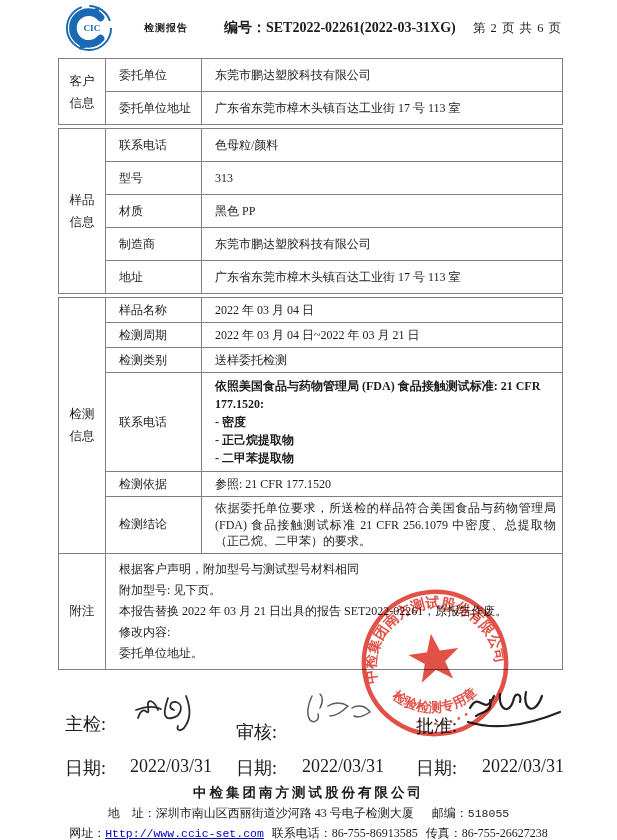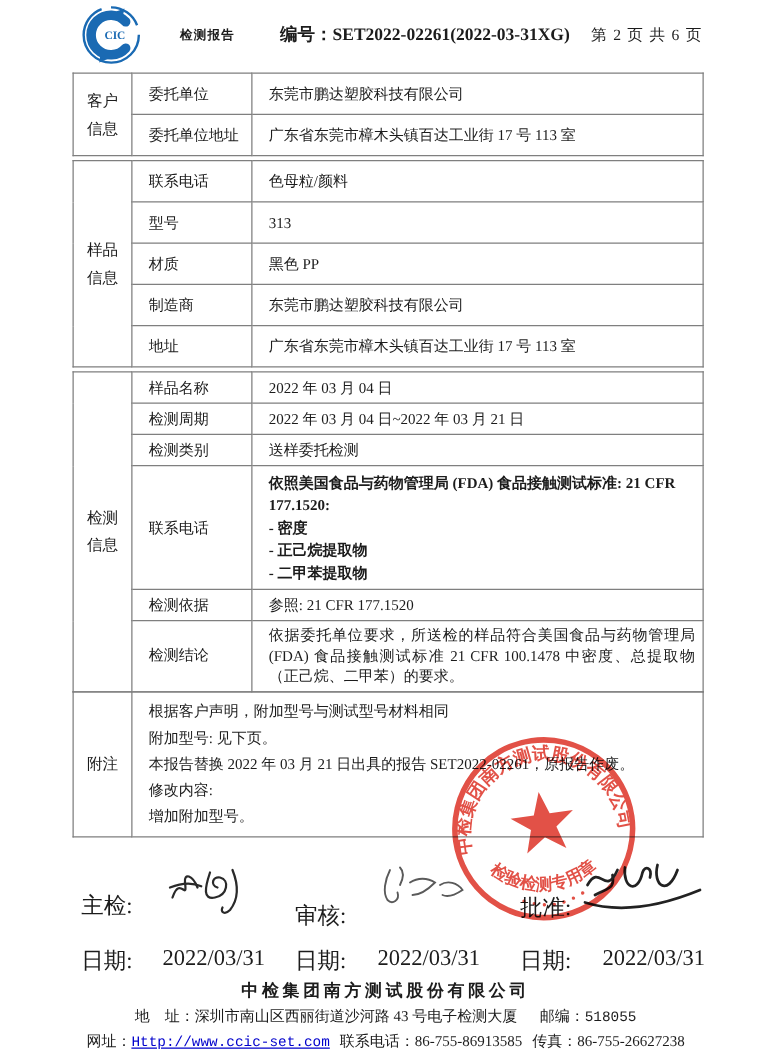--- a/index.html
+++ b/index.html
@@ -161,39 +161,39 @@
           <div class="line18">- 正己烷提取物</div>
           <div class="line18">- 二甲苯提取物</div>
         </td>
       </tr>
       <tr>
         <td class="simple">检测依据</td>
         <td class="simple">参照: 21 CFR 177.1520</td>
       </tr>
       <tr>
         <td>检测结论</td>
-        <td class="concl">依据委托单位要求，所送检的样品符合美国食品与药物管理局 (FDA) 食品接触测试标准 21 CFR 100.1478 中密度、总提取物（正己烷、二甲苯）的要求。</td>
+        <td class="concl">依据委托单位要求，所送检的样品符合美国食品与药物管理局 (FDA) 食品接触测试标准 21 CFR 256.1079 中密度、总提取物（正己烷、二甲苯）的要求。</td>
       </tr>
     </tbody>
       </table>
 
     <table class="tbl attached">
       <colgroup>
           <col style="width:47px">
           <col style="width:457px">
         </colgroup>
       <tbody>
           <tr>
         <td class="sec-label">附注</td>
         <td class="notes-cell">
           <div class="line21">根据客户声明，附加型号与测试型号材料相同</div>
           <div class="line21">附加型号: 见下页。</div>
           <div class="line21">本报告替换 2022 年 03 月 21 日出具的报告 SET2022-02261，原报告作废。</div>
           <div class="line21">修改内容:</div>
-          <div class="line21">增加附加型号。</div>
+          <div class="line21">委托单位地址。</div>
         </td>
       </tr>
     </tbody>
       </table>
   </div>
 
   <div class="sig-area">
     <span class="sig-label" style="left:7px;top:40px">主检:</span>
     <svg class="sig-svg" style="left:70px;top:16px" width="86" height="48" viewBox="0 0 86 48">
       <g fill="none" stroke="#2a2a2a" stroke-width="1.8" stroke-linecap="round">

